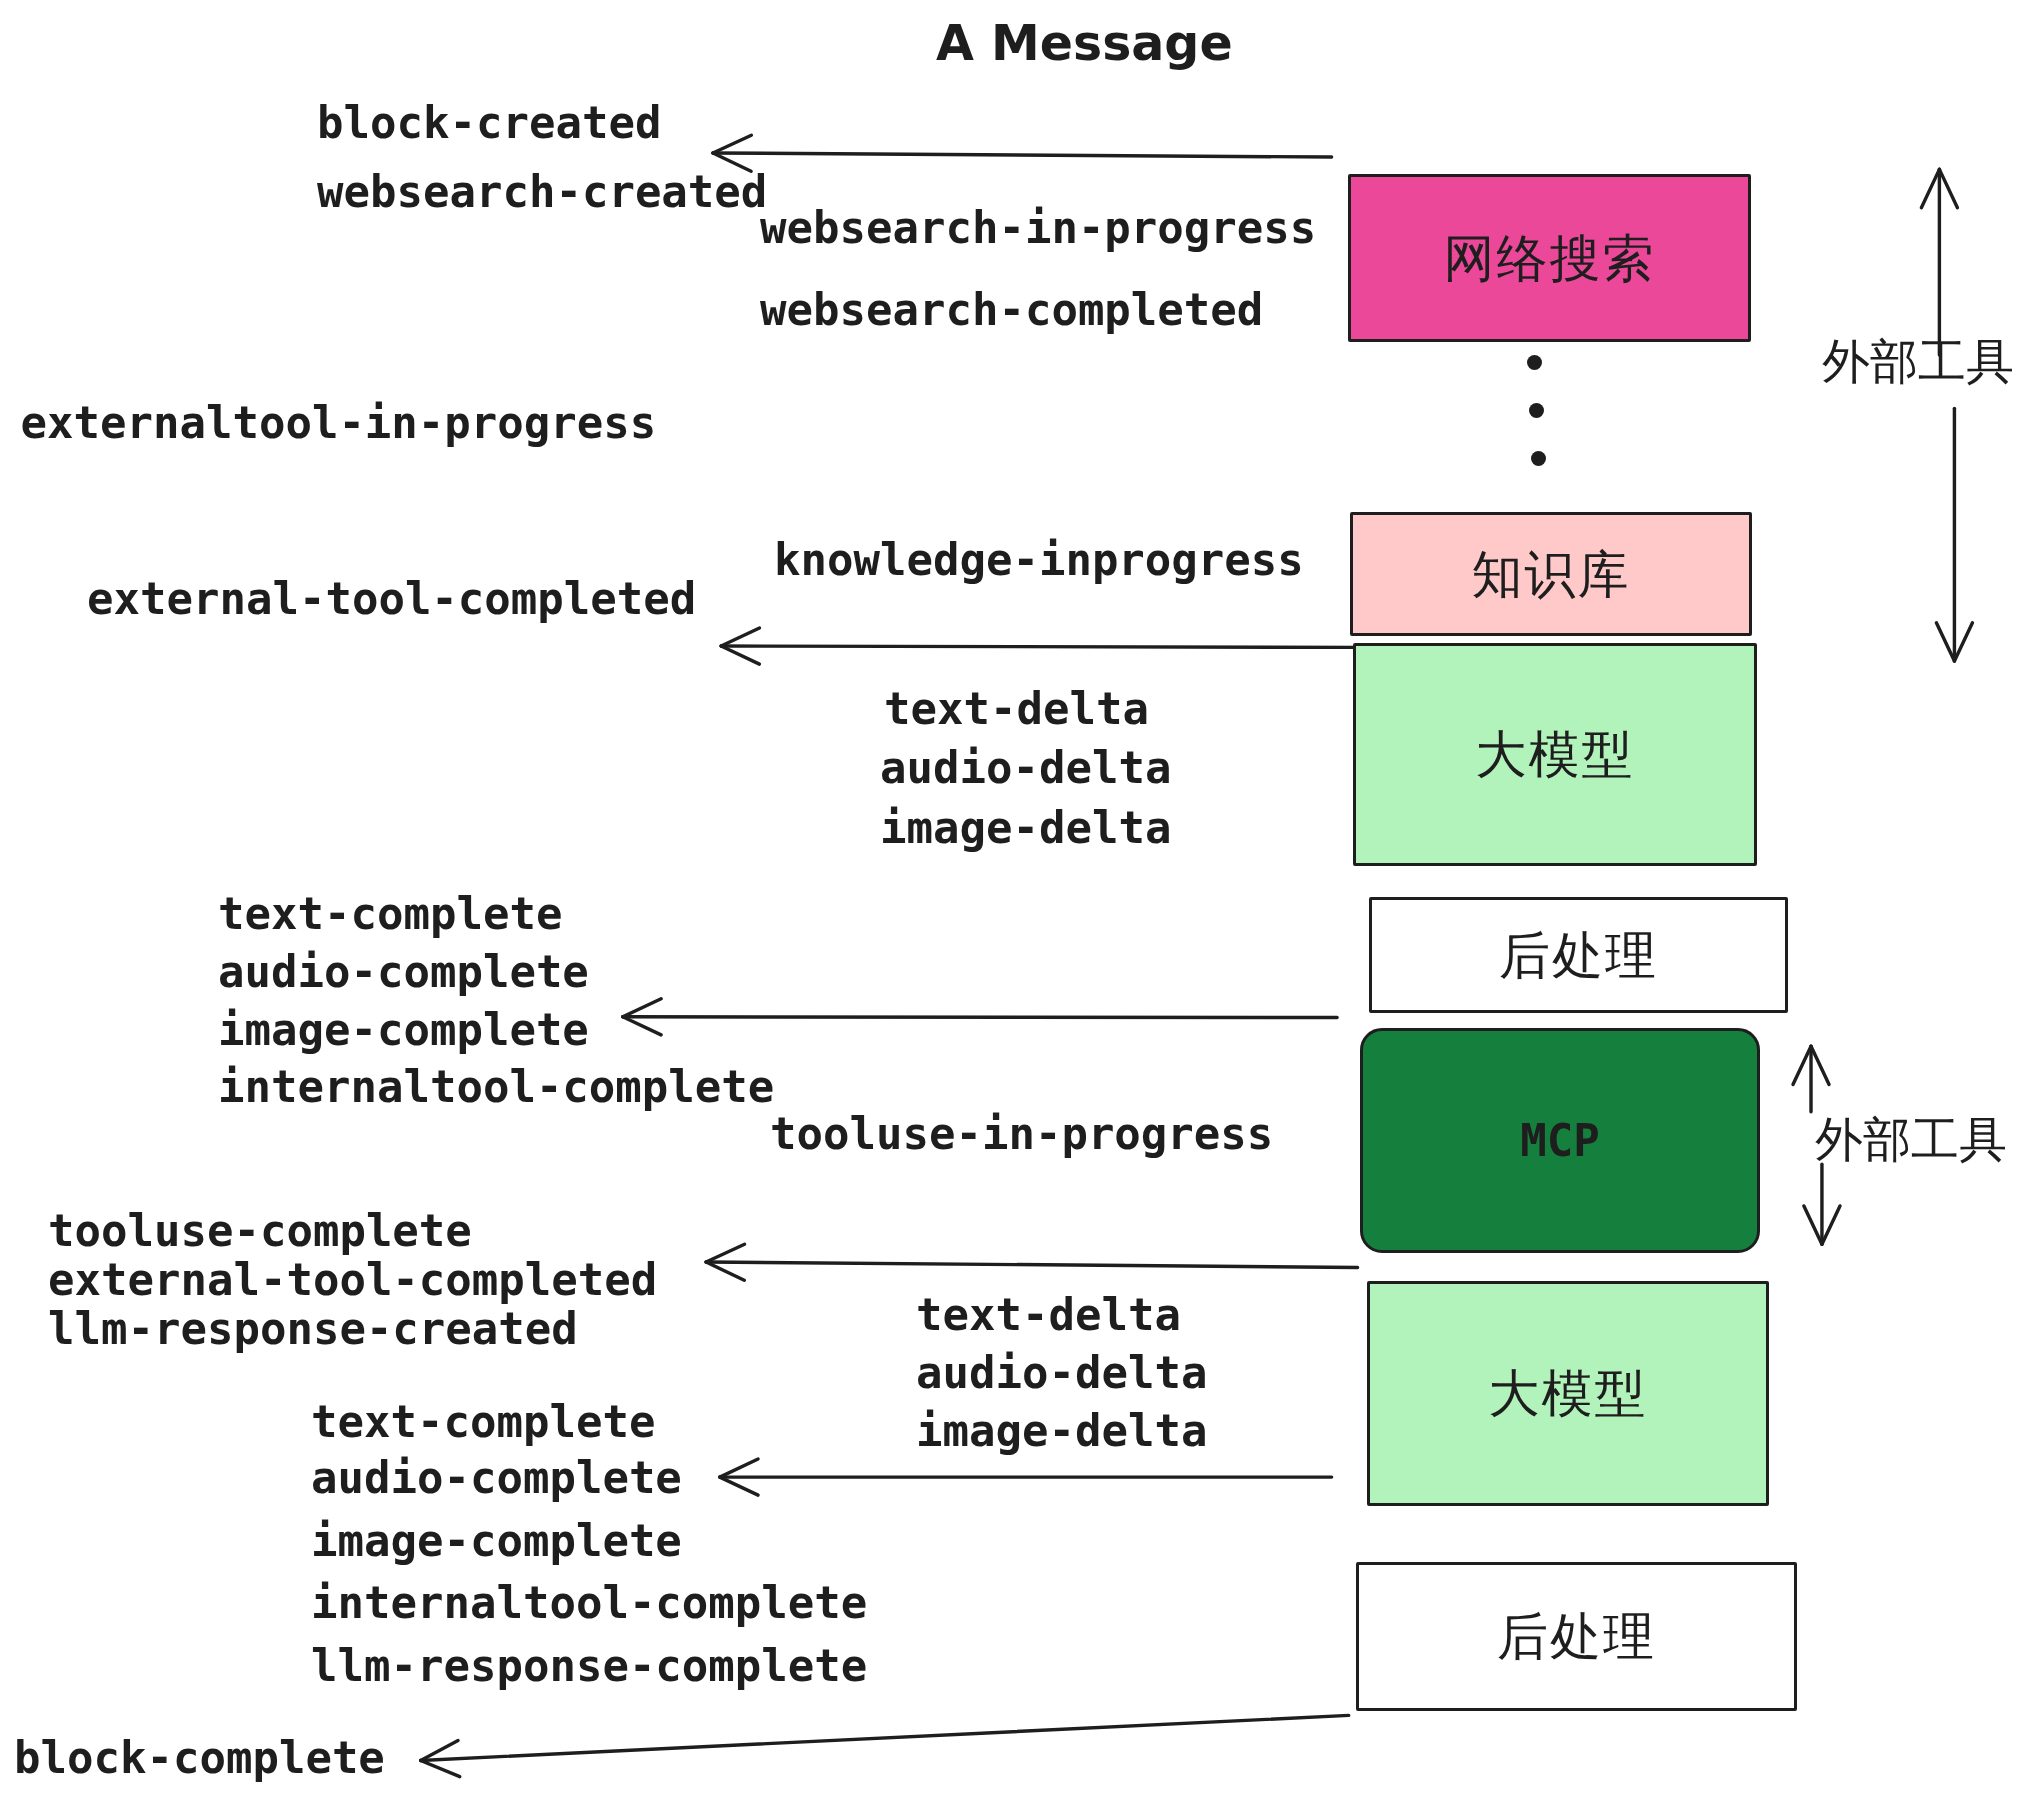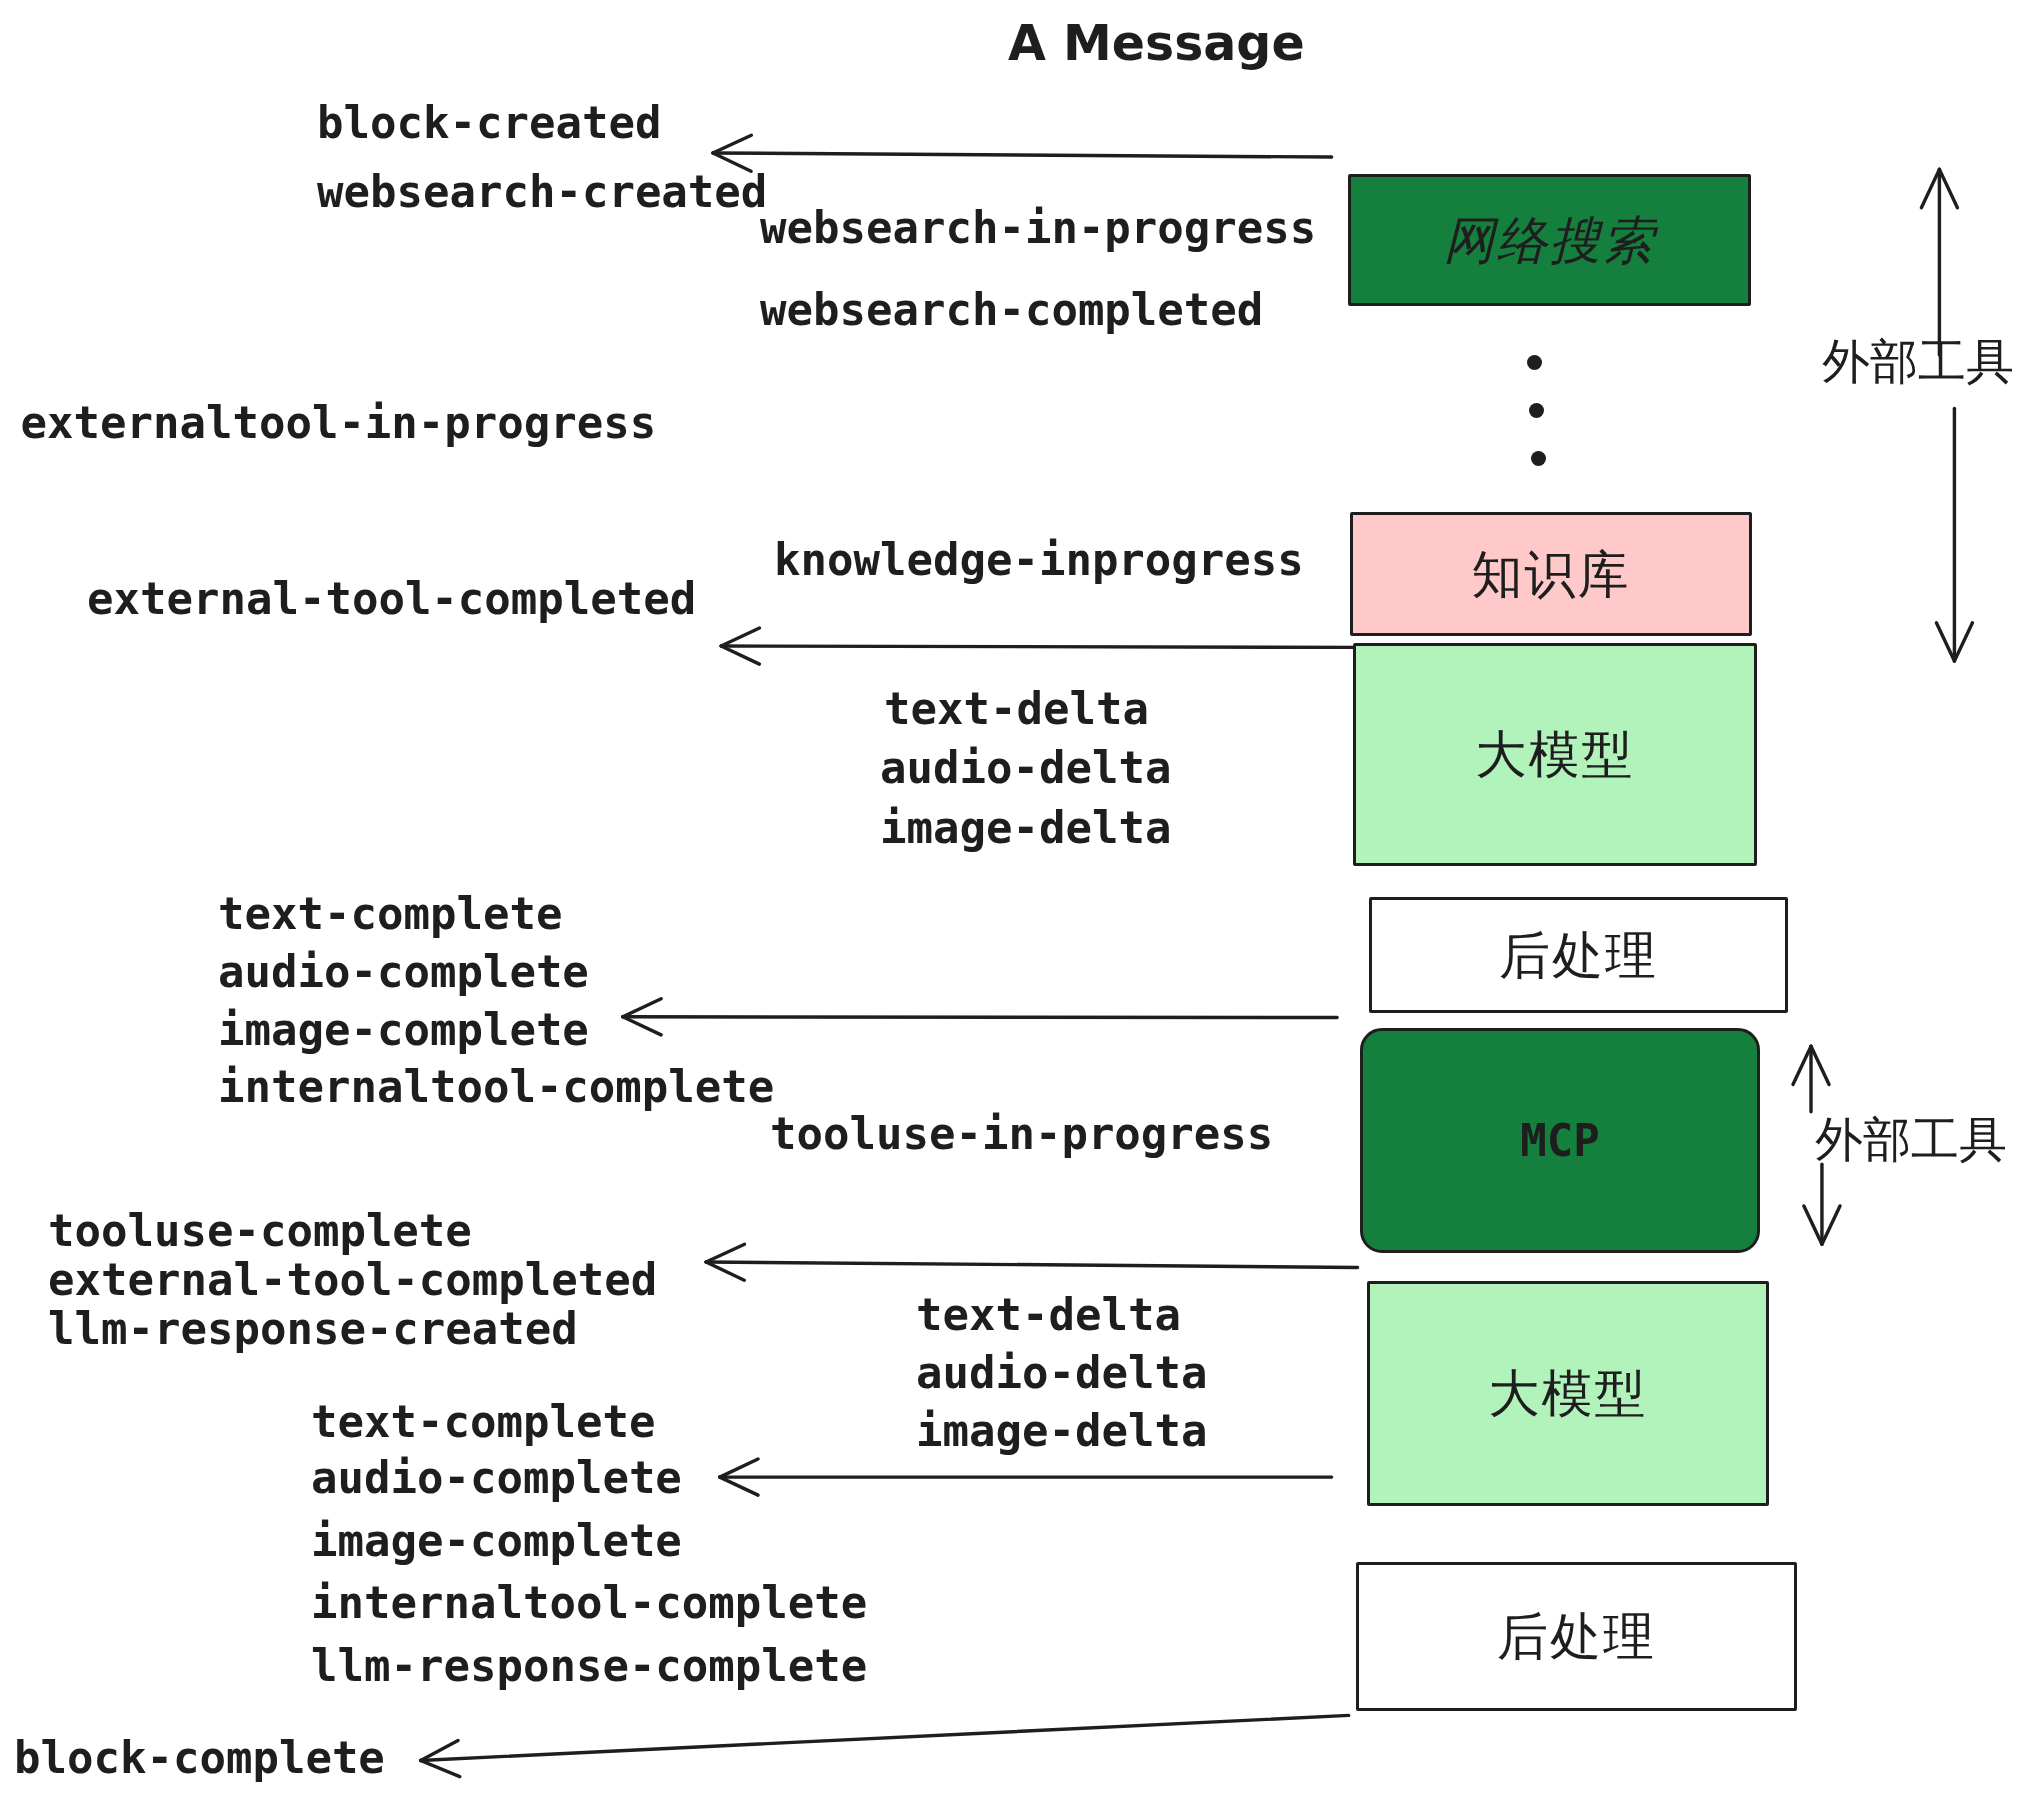--- a/index.html
+++ b/index.html
@@ -64,21 +64,21 @@
     pointer-events:none;
   }
   #arrow-layer line{
     stroke:#1e1e1e;stroke-width:5;stroke-linecap:round;fill:none;
   }
 </style>
 </head>
 <body>
 
 <div id="canvas">
-  <div class="title" style="left:1008px;top:19px;">A Message</div>
+  <div class="title" style="left:936px;top:19px;">A Message</div>
   <svg id="arrow-layer" viewBox="0 0 2980 2630">
       <g>
         <line x1="1950" y1="230" x2="1044" y2="224"></line>
         <line x1="1099.9184878523545" y1="250.77914704216838" x2="1044" y2="224"></line>
         <line x1="1100.2682582861337" y1="197.96381154153022" x2="1044" y2="224"></line>
       </g>
       <g>
         <line x1="1990" y1="948" x2="1056" y2="946"></line>
         <line x1="1112.0379259364586" y1="972.5283029374287" x2="1056" y2="946"></line>
         <line x1="1112.151023094016" y1="919.7119303581397" x2="1056" y2="946"></line>
@@ -117,21 +117,21 @@
         <line x1="2652" y1="1628" x2="2652" y2="1532"></line>
         <line x1="2625.591753165908" y1="1588.0946031196377" x2="2652" y2="1532"></line>
         <line x1="2678.408246834092" y1="1588.0946031196377" x2="2652" y2="1532"></line>
       </g>
       <g>
         <line x1="2668" y1="1705" x2="2668" y2="1822"></line>
         <line x1="2694.408246834092" y1="1765.9053968803623" x2="2668" y2="1822"></line>
         <line x1="2641.591753165908" y1="1765.9053968803623" x2="2668" y2="1822"></line>
       </g>
     </svg>
-<div class="node" style="left: 1348px; top: 174px; width: 403px; height: 132px; background: #15803d; font-style: italic;">
+<div class="node" style="left: 1348px; top: 174px; width: 403px; height: 168px; background: #ec4899;">
       <span class="lbl">网络搜索</span>
     </div>
     <div class="node" style="left: 1350px; top: 512px; width: 402px; height: 124px; background: rgb(255, 201, 201);">
       <span class="lbl">知识库</span>
     </div>
     <div class="node" style="left: 1353px; top: 643px; width: 404px; height: 223px; background: rgb(178, 242, 187);">
       <span class="lbl">大模型</span>
     </div>
     <div class="node" style="left: 1369px; top: 897px; width: 419px; height: 116px; background: rgb(255, 255, 255);">
       <span class="lbl">后处理</span>

